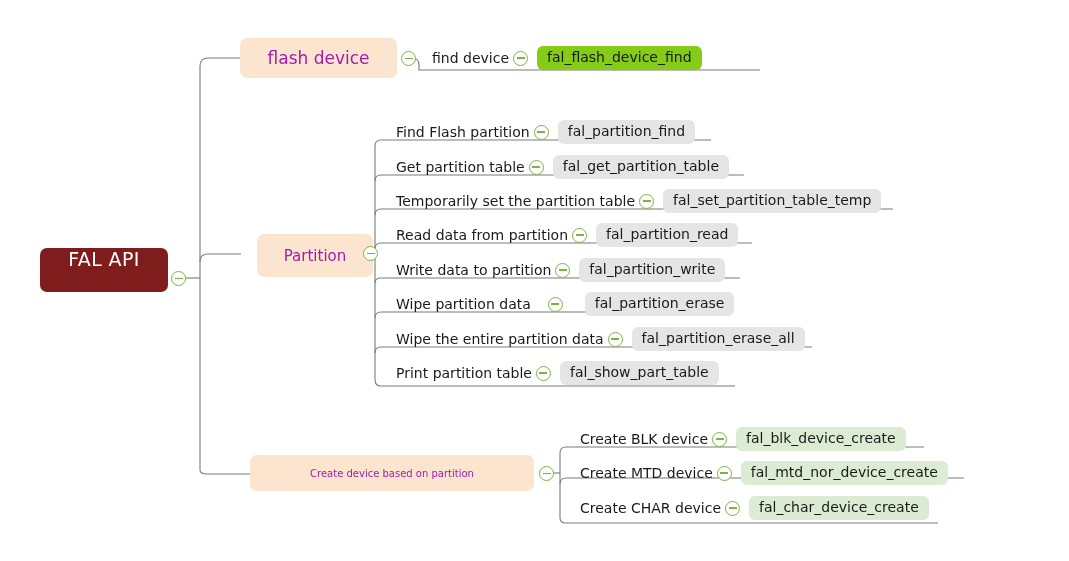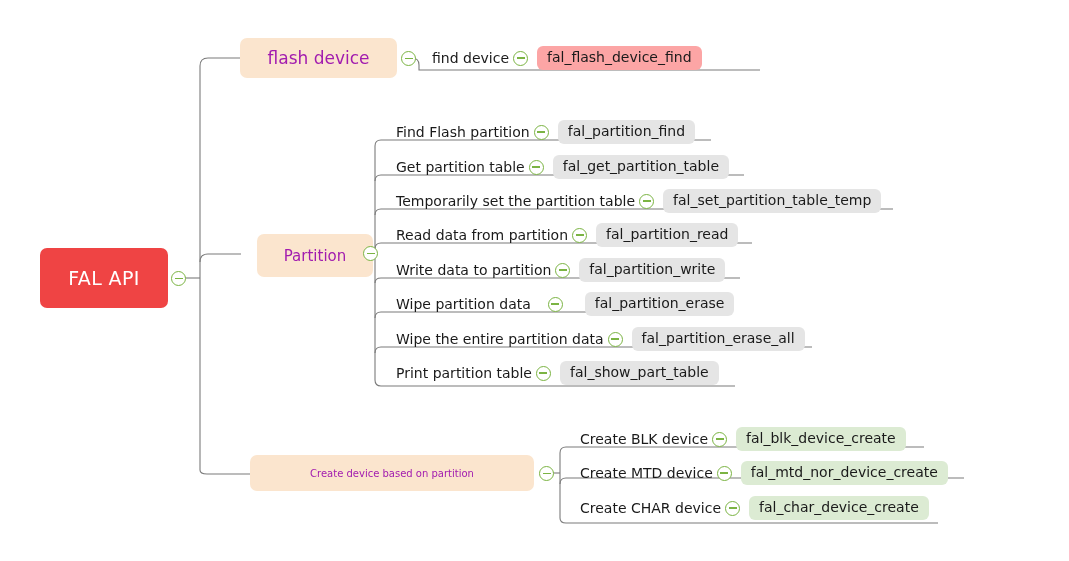--- a/index.html
+++ b/index.html
@@ -26,25 +26,25 @@
     width: 1069px;
     height: 561px;
     pointer-events: none;
   }
   
   .root-node {
     position: absolute;
     left: 40px;
     top: 248px;
     width: 128px;
-    height: 60px;
-    background: #ef4444;
+    height: 44px;
+    background: #7f1d1d;
     border-radius: 7px;
     display: flex;
-    align-items: center;
+    align-items: flex-start;
     justify-content: center;
     color: #ffffff;
     font-size: 19px;
     letter-spacing: 0.4px;
   }
   
   .topic-node {
     position: absolute;
     background: #FBE5CE;
     border-radius: 7px;
@@ -89,21 +89,21 @@
     padding-right: 4px;
   }
   .badge {
     font-size: 14px;
     color: #1a1a1a;
     border-radius: 6px;
     padding: 3px 10px 4px 10px;
     margin-left: 9px;
     line-height: 17px;
   }
-  .badge.orange { background: #fca5a5; text-align: center; }
+  .badge.orange { background: #84cc16; text-align: center; }
   .badge.pink   { background: #e5e5e5; }
   .badge.green  { background: #DCEBD3; }
 
   
   .minus-icon {
     width: 15px;
     height: 15px;
     border: 1.3px solid #7BB443;
     border-radius: 50%;
     background: #ffffff;

